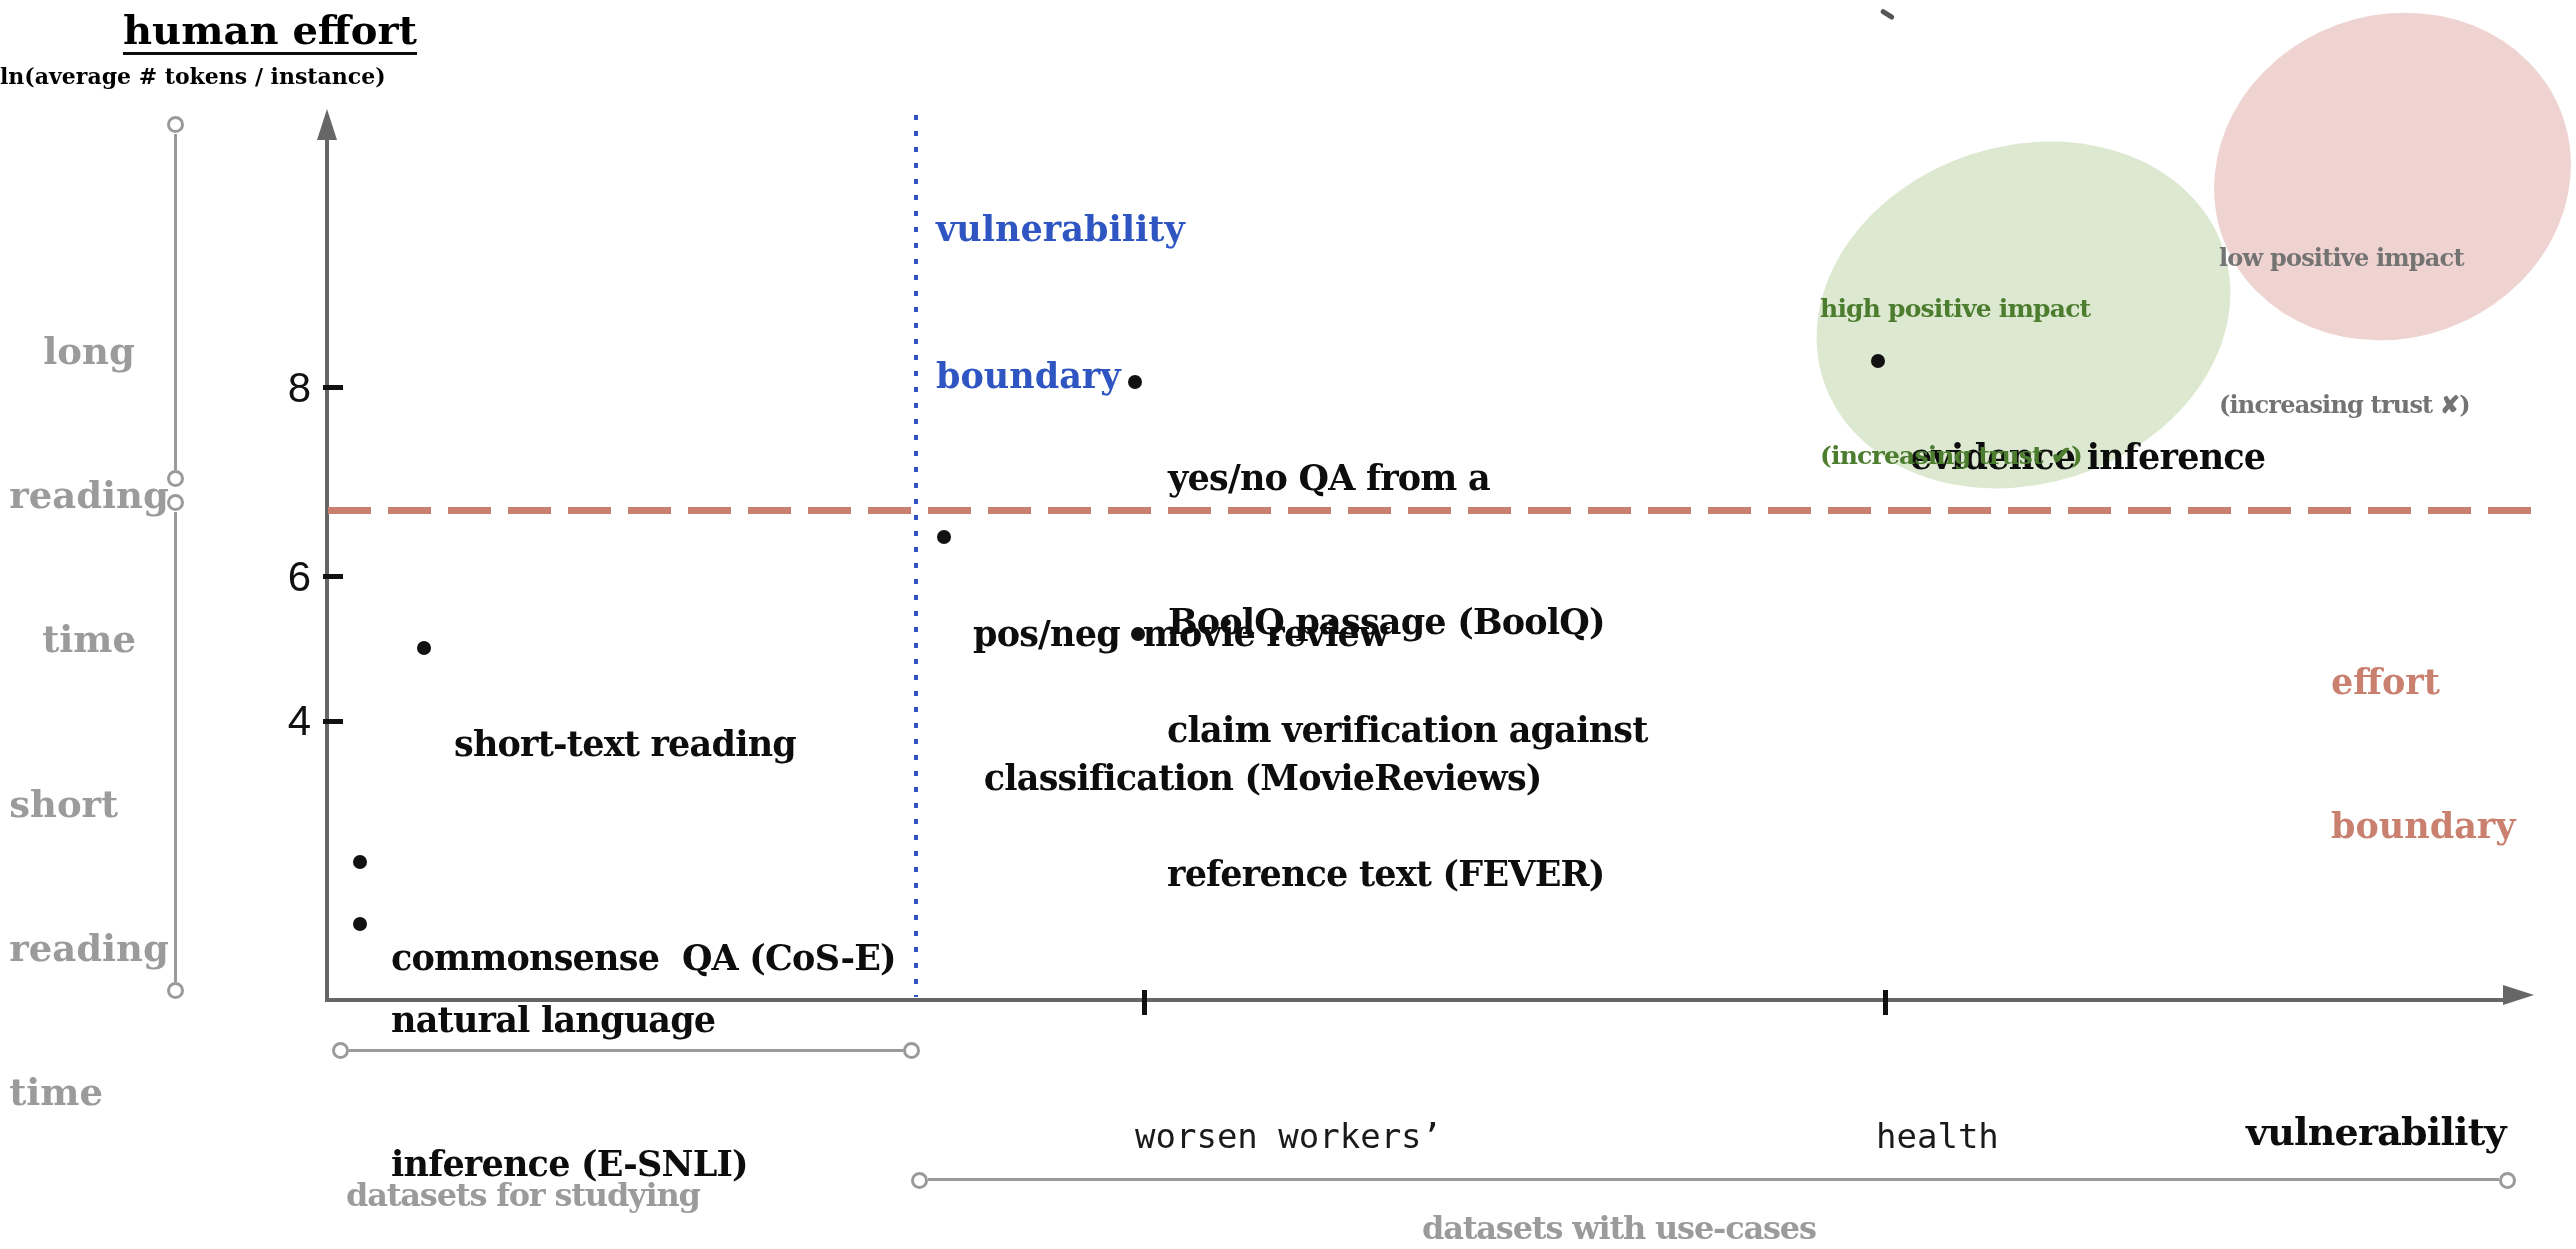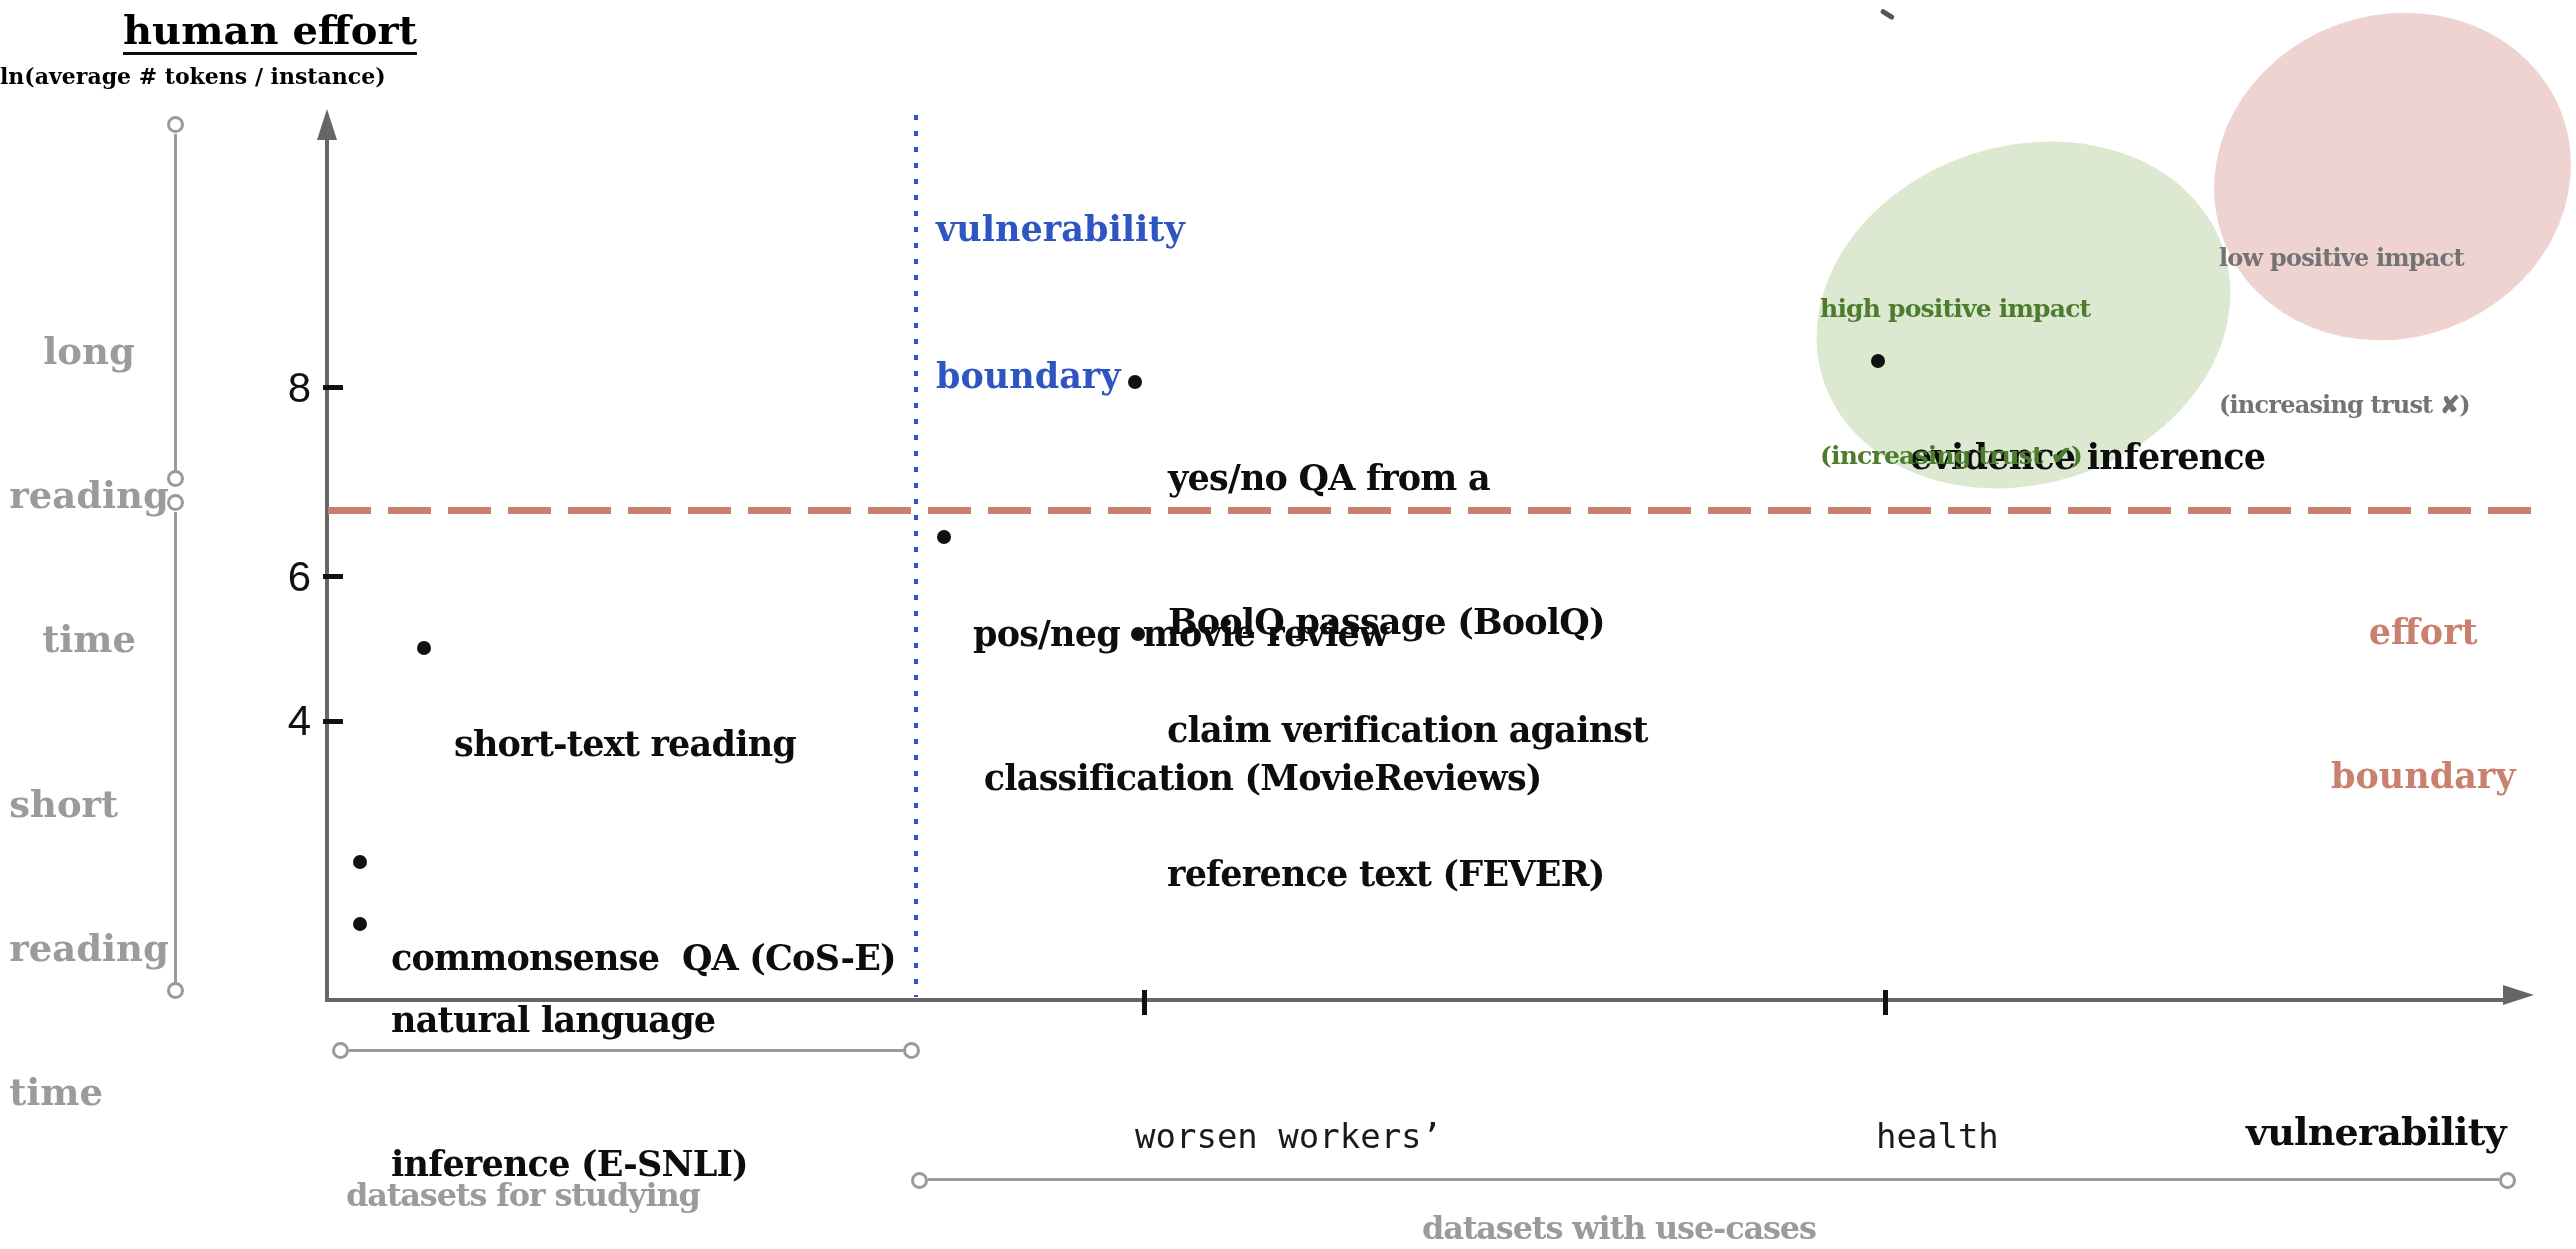--- a/index.html
+++ b/index.html
@@ -52,21 +52,21 @@
   <div class="abs tickmark" style="left:1142px;top:990px;width:4.6px;height:24.6px;"></div>
   <div class="abs tickmark" style="left:1883px;top:990px;width:4.6px;height:24.6px;"></div>
 
   <div class="abs" style="left:914px;top:115px;width:3.8px;height:882px;background:repeating-linear-gradient(to bottom,#2e55c1 0 4.6px,transparent 4.6px 16px);"></div>
   <div class="abs slab lines" style="left:936px;top:106px;font-size:35px;line-height:49px;color:#2e55c1;">
     <div>vulnerability</div>
     <div>boundary</div>
   </div>
 
   <div class="abs" style="left:328px;top:507px;width:2219px;height:7px;background:repeating-linear-gradient(to right,#c9806f 0 43px,transparent 43px 60px);"></div>
-  <div class="abs slab lines" style="left:2331px;top:512px;font-size:35px;line-height:48px;color:#c9806f;text-align:center;">
+  <div class="abs slab lines" style="left:2331px;top:562px;font-size:35px;line-height:48px;color:#c9806f;">
     <div>effort</div>
     <div>boundary</div>
   </div>
 
   <div class="abs endcirc" style="left:167px;top:116px;"></div>
   <div class="abs grayline" style="left:174px;top:134px;width:3.1px;height:336px;"></div>
   <div class="abs endcirc" style="left:167px;top:470px;"></div>
   <div class="abs endcirc" style="left:167px;top:494px;"></div>
   <div class="abs grayline" style="left:174px;top:512px;width:3.1px;height:470px;"></div>
   <div class="abs endcirc" style="left:167px;top:982px;"></div>

